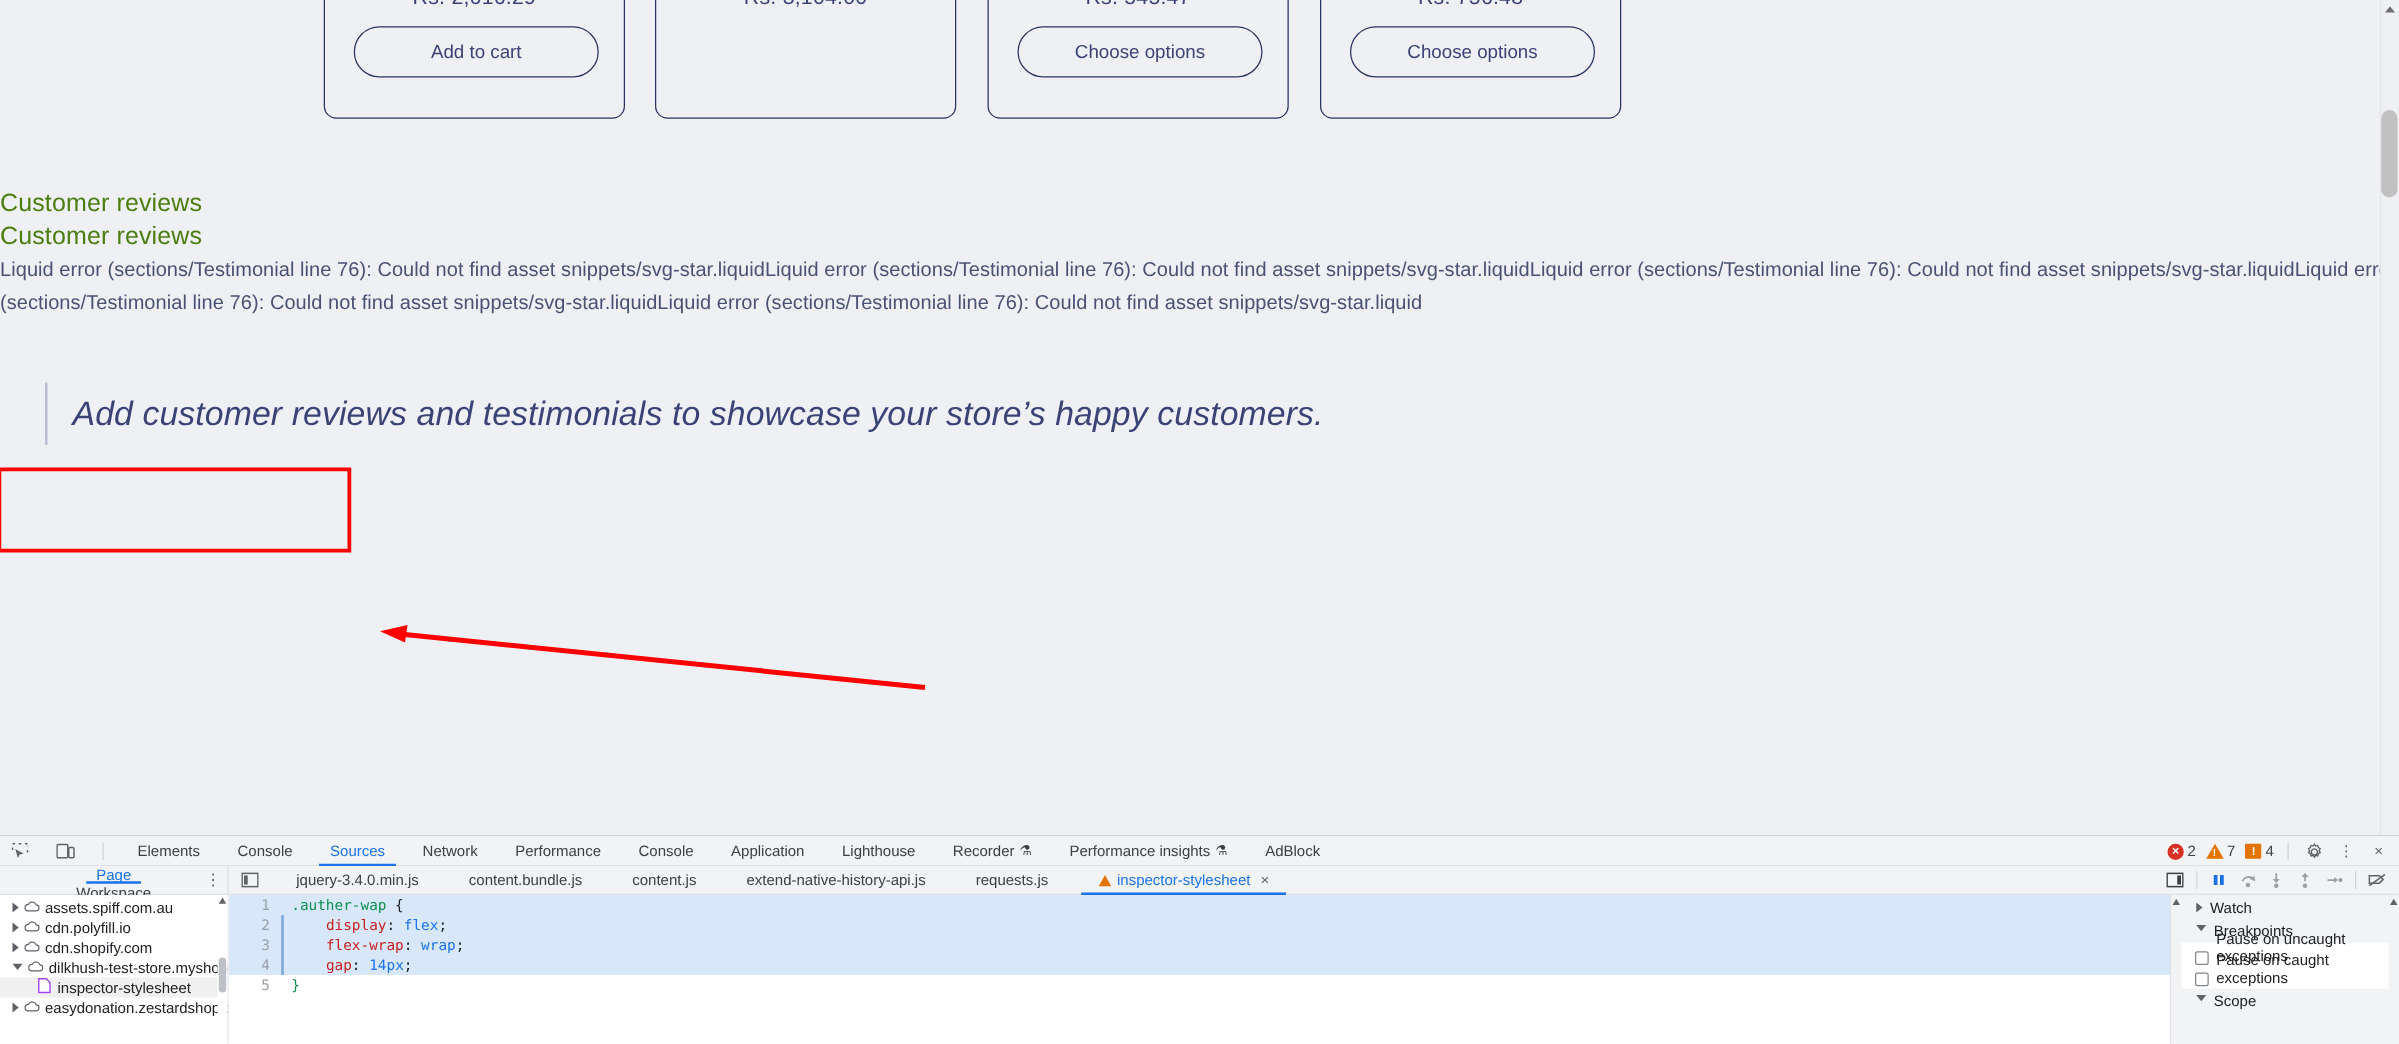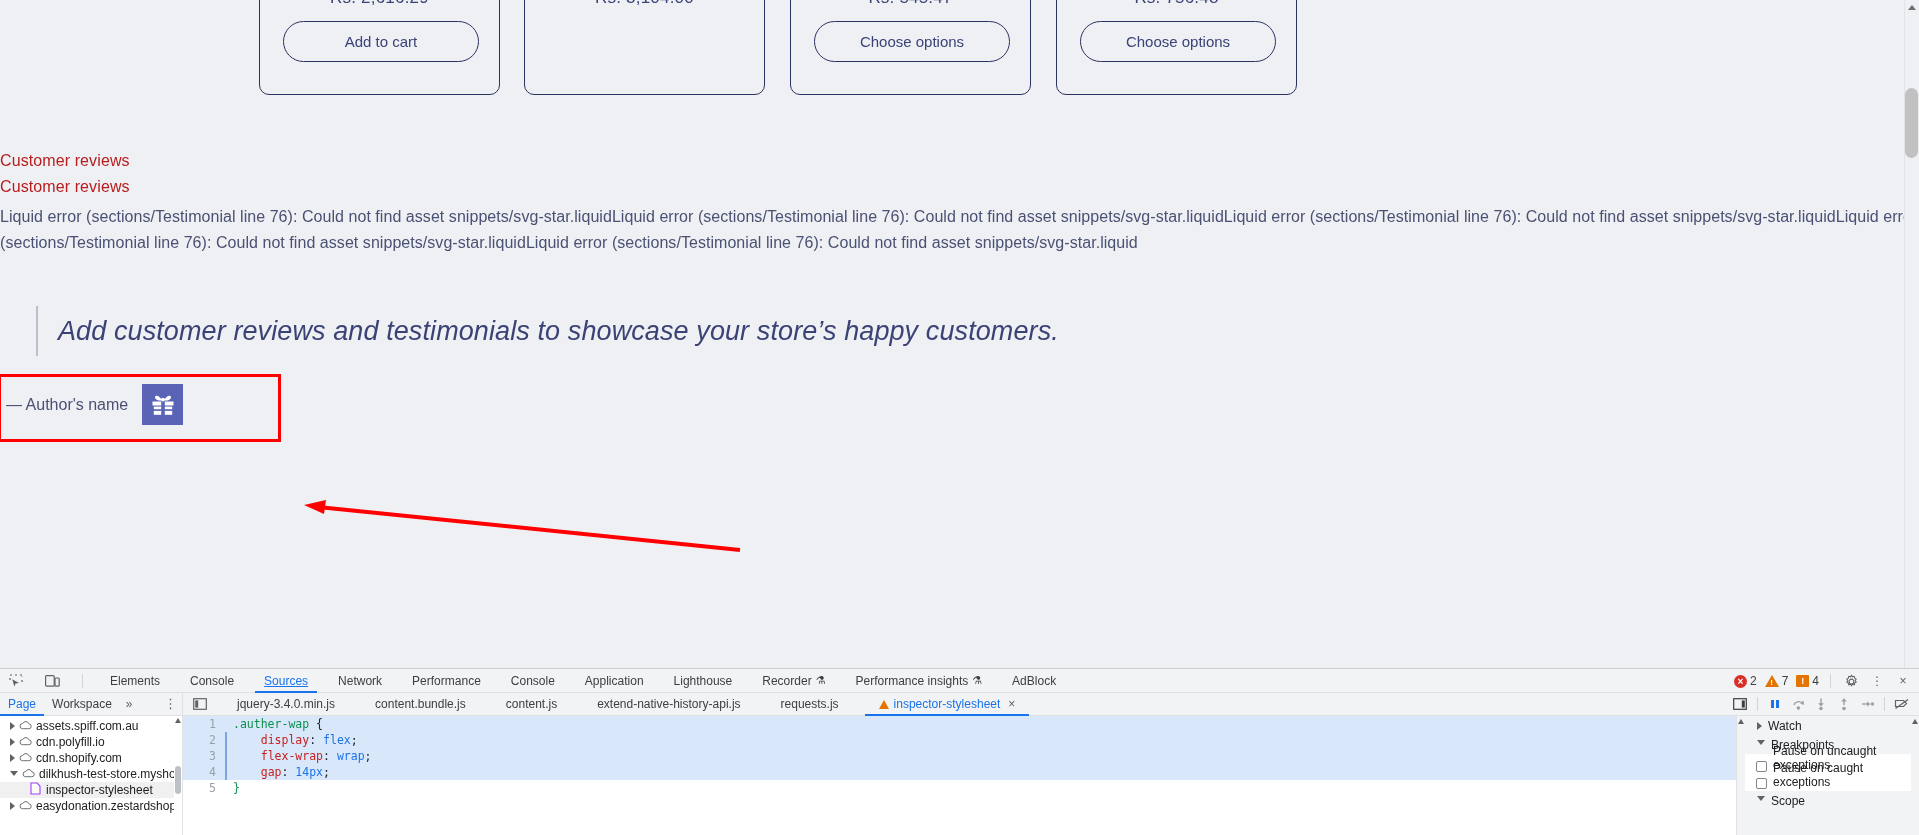--- a/index.html
+++ b/index.html
@@ -66,22 +66,22 @@
   }
   .product-btn.disabled {
     border-color:#b7bcd0;
     color:#a8adc2;
     cursor:default;
   }
 
   
   .reviews-heading {
     position:absolute; left:0;
-    font-size:16px;
-    color:#b91c1c;
+    font-size:20px;
+    color:#4d7c0f;
     letter-spacing:.1px;
   }
   .reviews-heading.r1 { top:152px; }
   .reviews-heading.r2 { top:178px; }
 
   .liquid-errors {
     position:absolute; left:0; top:204px; width:1919px;
     font-size:16px;
     line-height:26px;
     color:#4a5173;
@@ -158,21 +158,20 @@
   .dt-tab {
     height:24px; padding:0 9px;
     display:flex; align-items:center;
     color:#3c4043; cursor:pointer;
     white-space:nowrap;
     font-size:12px;
   }
   .dt-tab.active {
     color:#1a73e8;
     box-shadow: inset 0 -2px 0 #1a73e8;
-    text-decoration: underline;
   }
   .dt-tab .flask { margin-left:4px; font-size:11px; }
   .dt-right {
     position:absolute; right:4px; top:0; height:24px;
     display:flex; align-items:center; gap:2px;
   }
   .dt-count {
     display:flex; align-items:center; gap:3px;
     padding:0 3px; font-size:12px; color:#3c4043;
   }
@@ -204,20 +203,21 @@
     position:relative; height:23px;
     background:#f1f3f4;
     border-bottom:1px solid #dfe1e5;
     display:flex; align-items:center;
   }
   .nav-left {
     width:183px; height:23px;
     display:flex; align-items:center;
     border-right:1px solid #dfe1e5;
     position:relative;
+    flex-direction:column;
   }
   .nav-tab {
     height:23px; padding:0 8px;
     display:flex; align-items:center; cursor:pointer;
     font-size:12px; color:#3c4043;
   }
   .nav-tab.active { color:#1a73e8; box-shadow: inset 0 -2px 0 #1a73e8; }
   .nav-more { padding:0 6px; color:#5f6368; cursor:pointer; }
   .nav-kebab {
     position:absolute; right:5px; top:3px;
@@ -393,36 +393,20 @@
 
   <div class="reviews-heading r1">Customer reviews</div>
   <div class="reviews-heading r2">Customer reviews</div>
 
   <div class="liquid-errors">Liquid error (sections/Testimonial line 76): Could not find asset snippets/svg-star.liquidLiquid error (sections/Testimonial line 76): Could not find asset snippets/svg-star.liquidLiquid error (sections/Testimonial line 76): Could not find asset snippets/svg-star.liquidLiquid error (sections/Testimonial line 76): Could not find asset snippets/svg-star.liquidLiquid error (sections/Testimonial line 76): Could not find asset snippets/svg-star.liquid</div>
 
   <div class="testimonial-quote">Add customer reviews and testimonials to showcase your store’s happy customers.</div>
 
   <div class="author-highlight"></div>
 
-  <div class="author-wrap">
-    <span class="author-name">— Author's name</span>
-    <span class="author-badge">
-      <svg width="26" height="25" viewBox="0 0 26 25" aria-hidden="true">
-        <g fill="#ffffff">
-          <rect x="2.5" y="9.5" width="21" height="4"></rect>
-          <rect x="3.8" y="14.6" width="18.4" height="8.2"></rect>
-          <rect x="11.2" y="9.0" width="3.6" height="14" fill="#5b63b7"></rect>
-          <rect x="2.5" y="17.2" width="21" height="1.7" fill="#5b63b7"></rect>
-          <path d="M12.4 8.4 C10.6 5.2 7.4 2.8 5.6 3.9 C4.1 4.9 5.3 7.4 8.4 8.4 Z"></path>
-          <path d="M13.6 8.4 C15.4 5.2 18.6 2.8 20.4 3.9 C21.9 4.9 20.7 7.4 17.6 8.4 Z"></path>
-          <circle cx="13" cy="7.6" r="1.9"></circle>
-        </g>
-      </svg>
-    </span>
-  </div>
 
   <svg class="red-arrow" viewBox="0 0 445 60">
     <line x1="440" y1="55" x2="18" y2="12" stroke="#ff0000" stroke-width="4"></line>
     <polygon points="4,10 26,5 24,19" fill="#ff0000"></polygon>
   </svg>
 
   <div id="page-scroll-track">
     <div class="scroll-arrow-up"></div>
     <div id="page-scroll-thumb"></div>
   </div>

